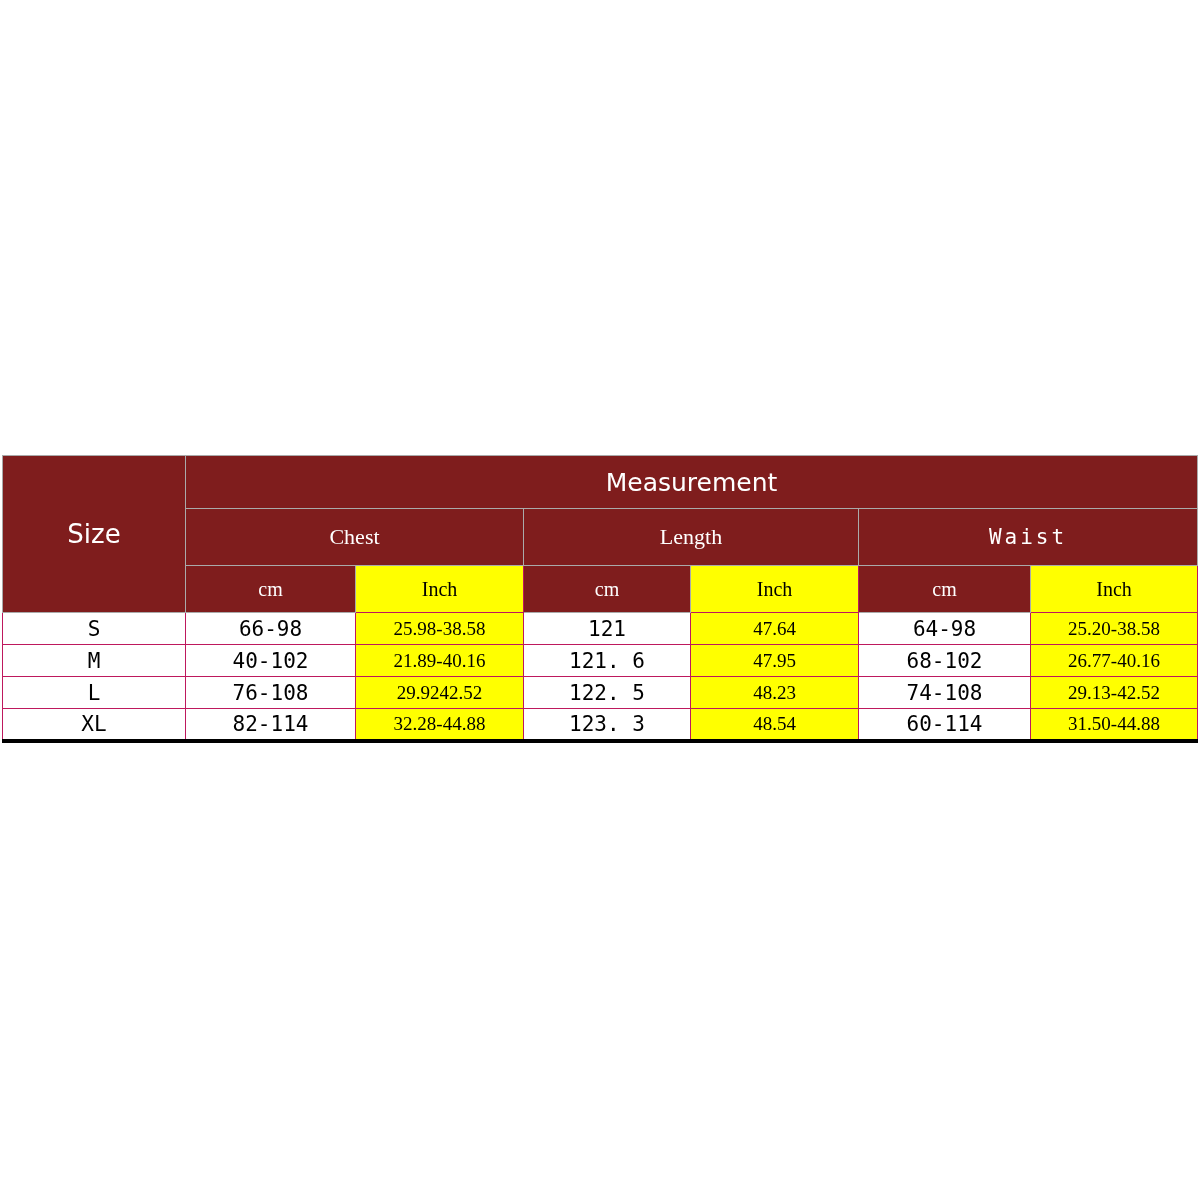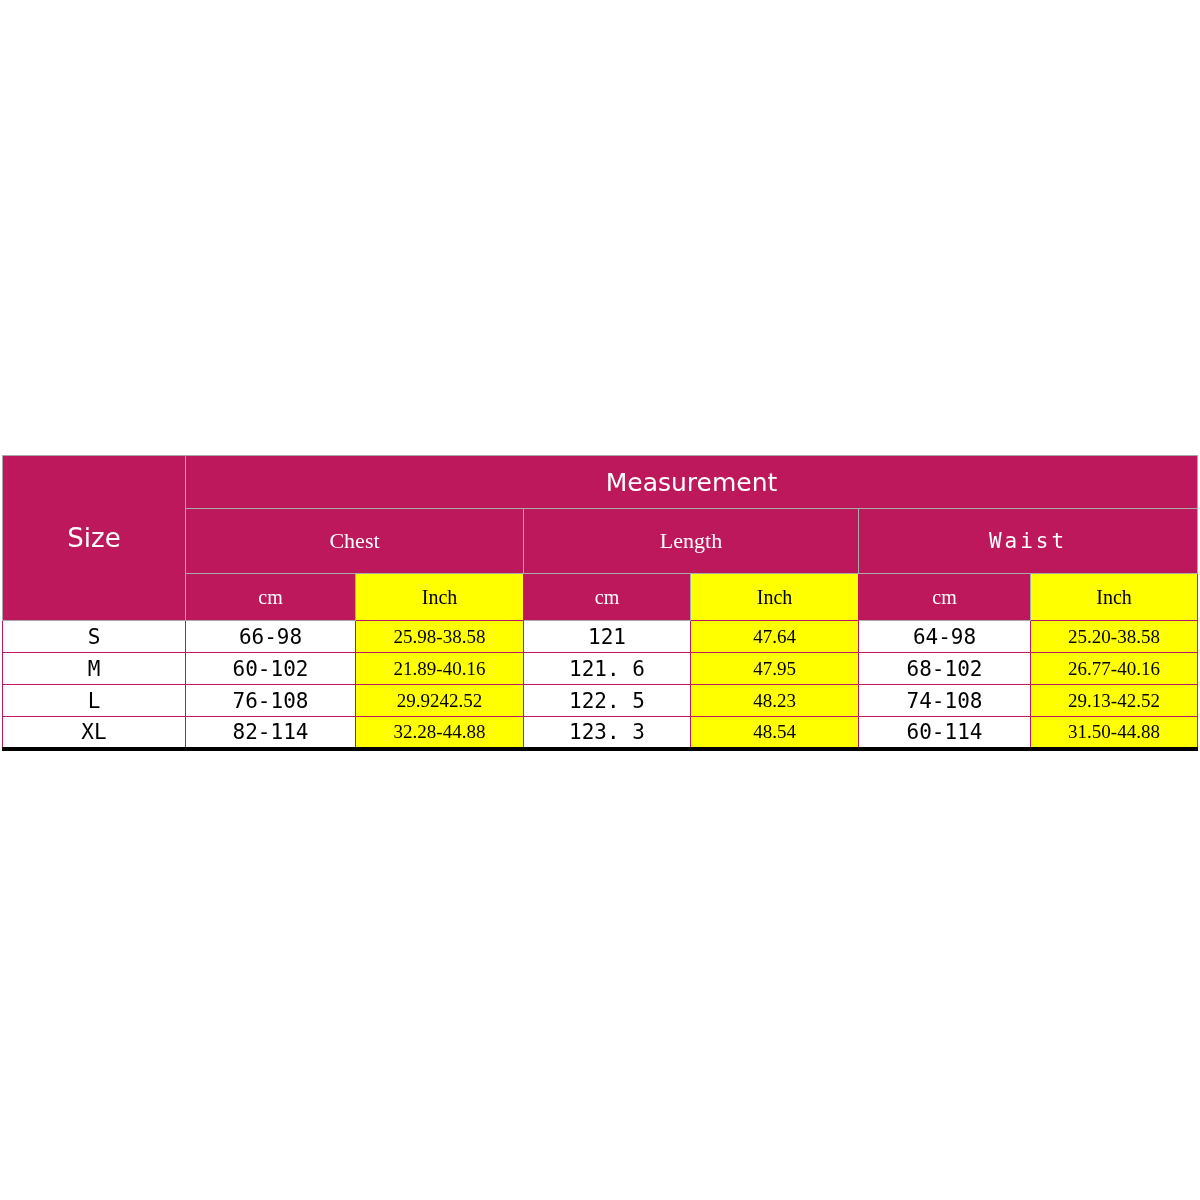--- a/index.html
+++ b/index.html
@@ -20,33 +20,33 @@
   }
   .size-table td, .size-table th {
     padding: 0;
     text-align: center;
     vertical-align: middle;
     overflow: hidden;
     font-weight: normal;
   }
   
   .hdr {
-    background: #be185d;
+    background: #7f1d1d;
     color: #ffffff;
     border: 1px solid #aaaaaa;
   }
   
   .cell {
     background: #ffffff;
     color: #000000;
     border: 1px solid #be185d;
   }
   .yellow { background: #ffff00; color: #000000; }
   .r-measure { height: 53px; }
-  .r-group   { height: 65px; }
+  .r-group   { height: 57px; }
   .r-units   { height: 47px; }
   .r-data    { height: 32px; }
 
   .t-size    { font: bold 26px "DejaVu Sans", sans-serif; margin-top: 24px; }
   .t-measure { font: bold 25px "DejaVu Sans", sans-serif; }
   .t-group   { font: bold 22px "Liberation Serif", serif; }
   .t-waist   { font: 21px "DejaVu Sans Mono", monospace; letter-spacing: 3px; margin-top: 43px; }
   .t-unit    { font: bold 20px "Liberation Serif", serif; }
   .t-mono    { font: 21px "DejaVu Sans Mono", monospace; }
   .t-inchval { font: bold 19px "Liberation Serif", serif; }
@@ -91,21 +91,21 @@
     <td class="cell t-mono">66-98</td>
     <td class="cell yellow t-inchval">25.98-38.58</td>
     <td class="cell t-mono">121</td>
     <td class="cell yellow t-inchval">47.64</td>
     <td class="cell t-mono">64-98</td>
     <td class="cell yellow t-inchval">25.20-38.58</td>
   </tr>
 
   <tr class="r-data">
     <td class="cell t-mono">M</td>
-    <td class="cell t-mono">60-102</td>
+    <td class="cell t-mono">40-102</td>
     <td class="cell yellow t-inchval">21.89-40.16</td>
     <td class="cell t-mono">121. 6</td>
     <td class="cell yellow t-inchval">47.95</td>
     <td class="cell t-mono">68-102</td>
     <td class="cell yellow t-inchval">26.77-40.16</td>
   </tr>
 
   <tr class="r-data">
     <td class="cell t-mono">L</td>
     <td class="cell t-mono">76-108</td>

